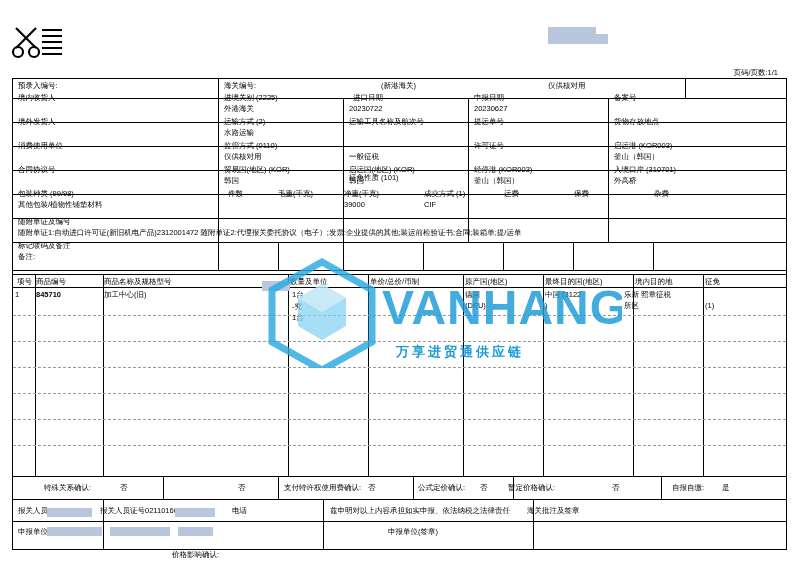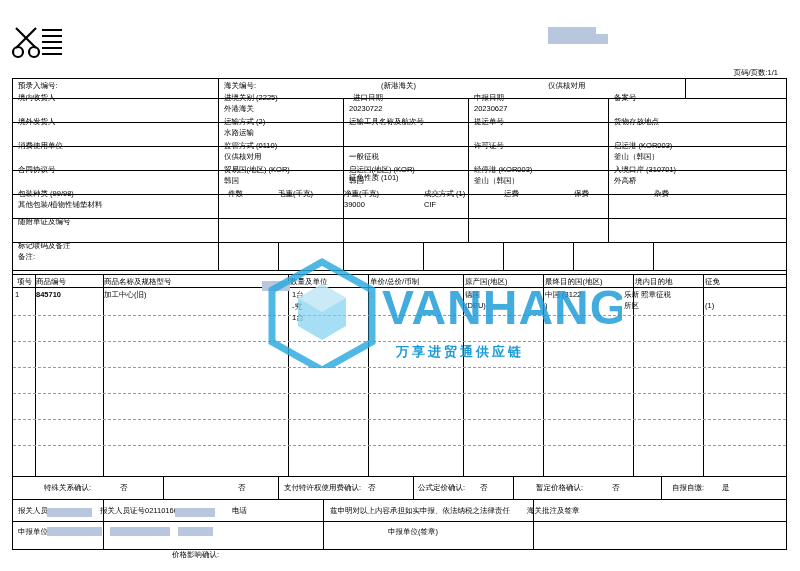--- a/index.html
+++ b/index.html
@@ -239,20 +239,21 @@
   <div class="cell lab" style="left:278px; top:189px;">毛重(千克)</div>
   <div class="cell lab" style="left:344px; top:189px;">净重(千克)</div>
   <div class="cell val" style="left:344px; top:200px;">39000</div>
   <div class="cell lab" style="left:424px; top:189px;">成交方式 (1)</div>
   <div class="cell val" style="left:424px; top:200px;">CIF</div>
   <div class="cell lab" style="left:504px; top:189px;">运费</div>
   <div class="cell lab" style="left:574px; top:189px;">保费</div>
   <div class="cell lab" style="left:654px; top:189px;">杂费</div>
 
   <div class="cell lab" style="left:18px; top:217px;">随附单证及编号</div>
+  <div class="cell val" style="left:18px; top:228px;">随附单证1:自动进口许可证(新旧机电产品)2312001472 随附单证2:代理报关委托协议（电子）;发票:企业提供的其他;装运前检验证书;合同;装箱单;提/运单</div>
 
   <div class="cell lab" style="left:18px; top:241px;">标记唛码及备注</div>
   <div class="cell lab" style="left:18px; top:252px;">备注:</div>
 
   <div class="cell lab" style="left:17px;  top:277px;">项号</div>
   <div class="cell lab" style="left:36px;  top:277px;">商品编号</div>
   <div class="cell lab" style="left:104px; top:277px;">商品名称及规格型号</div>
   <div class="cell lab" style="left:290px; top:277px;">数量及单位</div>
   <div class="cell lab" style="left:370px; top:277px;">单价/总价/币制</div>
   <div class="cell lab" style="left:465px; top:277px;">原产国(地区)</div>
@@ -277,21 +278,21 @@
   <div class="cell val" style="left:705px; top:301px;">(1)</div>
 
   <div class="cell lab" style="left:44px;  top:483px;">特殊关系确认:</div>
   <div class="cell val" style="left:120px; top:483px;">否</div>
   <div class="cell lab" style="left:172px; top:509px;margin-top:41px;">价格影响确认:</div>
   <div class="cell val" style="left:238px; top:483px;">否</div>
   <div class="cell lab" style="left:284px; top:483px;">支付特许权使用费确认:</div>
   <div class="cell val" style="left:368px; top:483px;">否</div>
   <div class="cell lab" style="left:418px; top:483px;">公式定价确认:</div>
   <div class="cell val" style="left:480px; top:483px;">否</div>
-  <div class="cell lab" style="left:536px; top:483px;">暂定价格确认:</div>
+  <div class="cell lab" style="left:508px; top:483px;">暂定价格确认:</div>
   <div class="cell val" style="left:612px; top:483px;">否</div>
   <div class="cell lab" style="left:672px; top:483px;">自报自缴:</div>
   <div class="cell val" style="left:722px; top:483px;">是</div>
 
   <div class="cell lab" style="left:18px;  top:506px;">报关人员</div>
   <span class="redact r1"></span>
   <div class="cell lab" style="left:100px; top:506px;">报关人员证号02110160</div>
   <span class="redact r2"></span>
   <div class="cell lab" style="left:232px; top:506px;">电话</div>
   <div class="cell lab" style="left:330px; top:506px;">兹申明对以上内容承担如实申报、依法纳税之法律责任</div>

